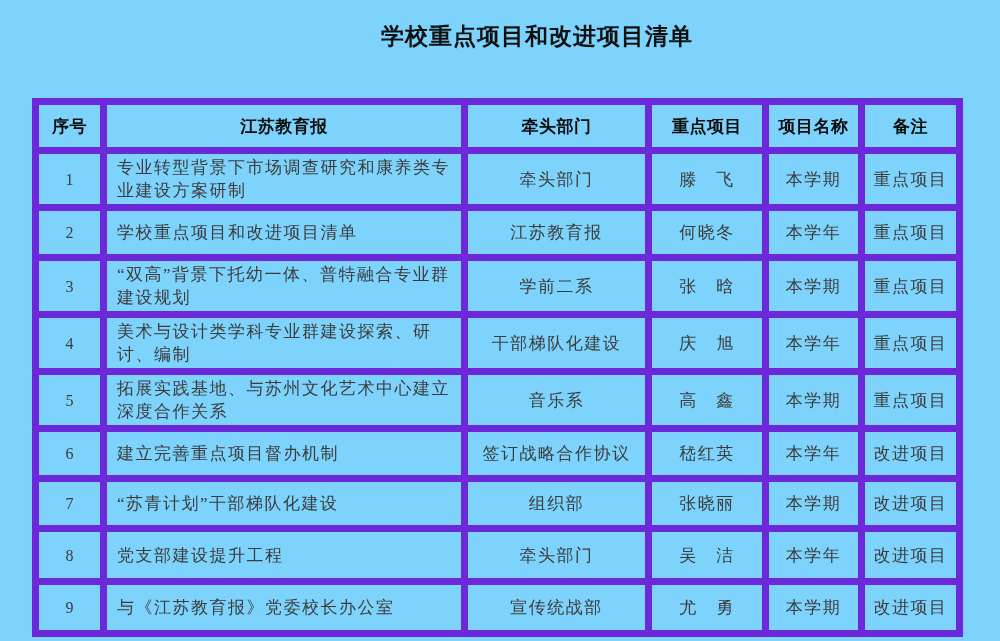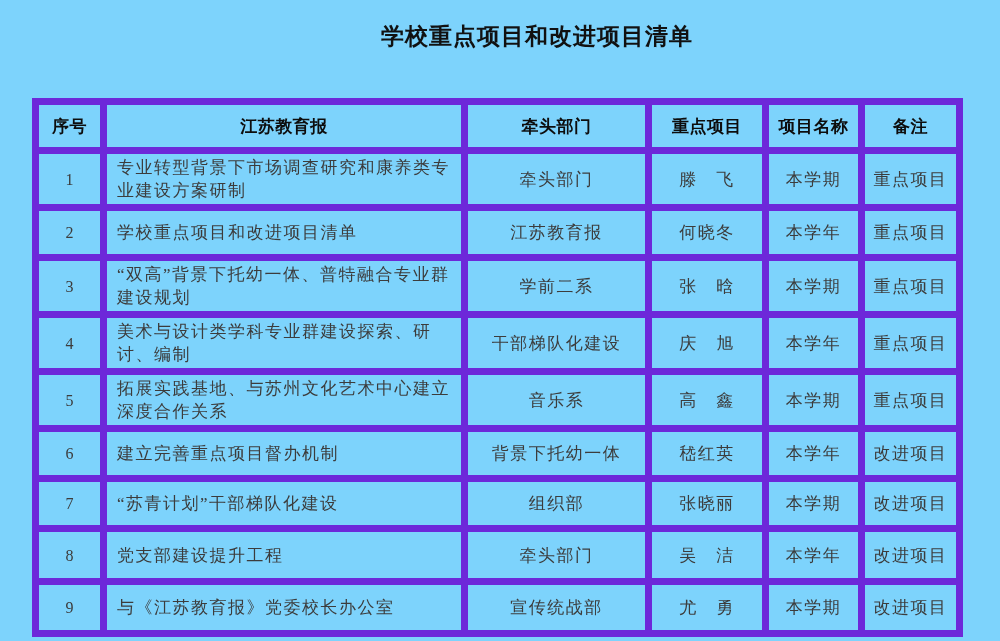--- a/index.html
+++ b/index.html
@@ -142,21 +142,21 @@
           <td class="col-no">5</td>
           <td class="col-name">拓展实践基地、与苏州文化艺术中心建立深度合作关系</td>
           <td class="col-dept">音乐系</td>
           <td class="col-owner">高　鑫</td>
           <td class="col-time">本学期</td>
           <td class="col-note">重点项目</td>
         </tr>
         <tr>
           <td class="col-no">6</td>
           <td class="col-name">建立完善重点项目督办机制</td>
-          <td class="col-dept">背景下托幼一体</td>
+          <td class="col-dept">签订战略合作协议</td>
           <td class="col-owner">嵇红英</td>
           <td class="col-time">本学年</td>
           <td class="col-note">改进项目</td>
         </tr>
         <tr>
           <td class="col-no">7</td>
           <td class="col-name">“苏青计划”干部梯队化建设</td>
           <td class="col-dept">组织部</td>
           <td class="col-owner">张晓丽</td>
           <td class="col-time">本学期</td>

